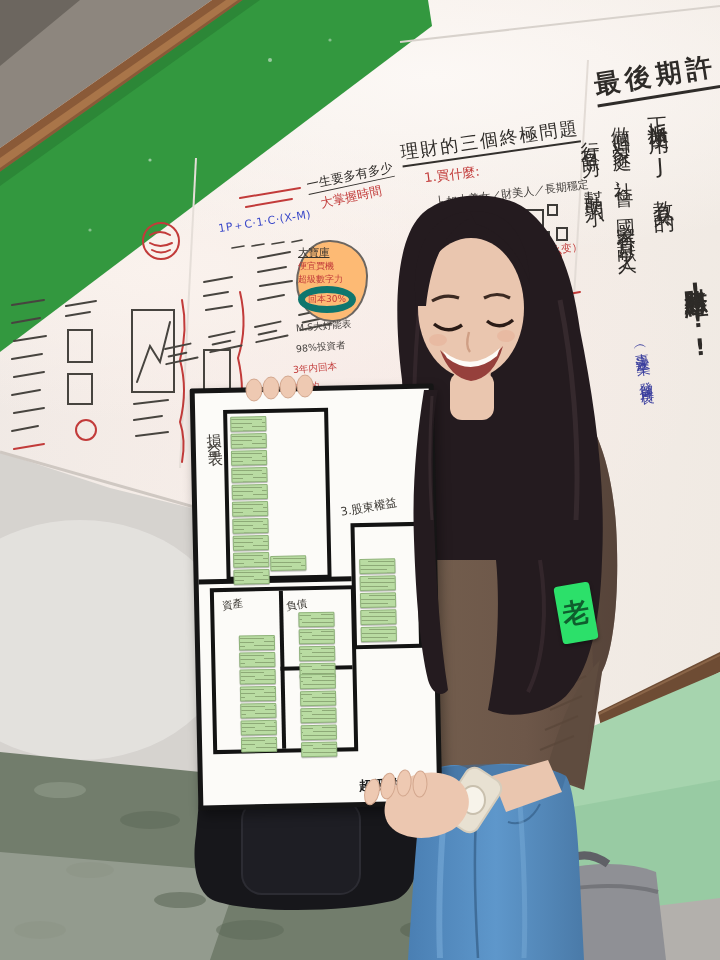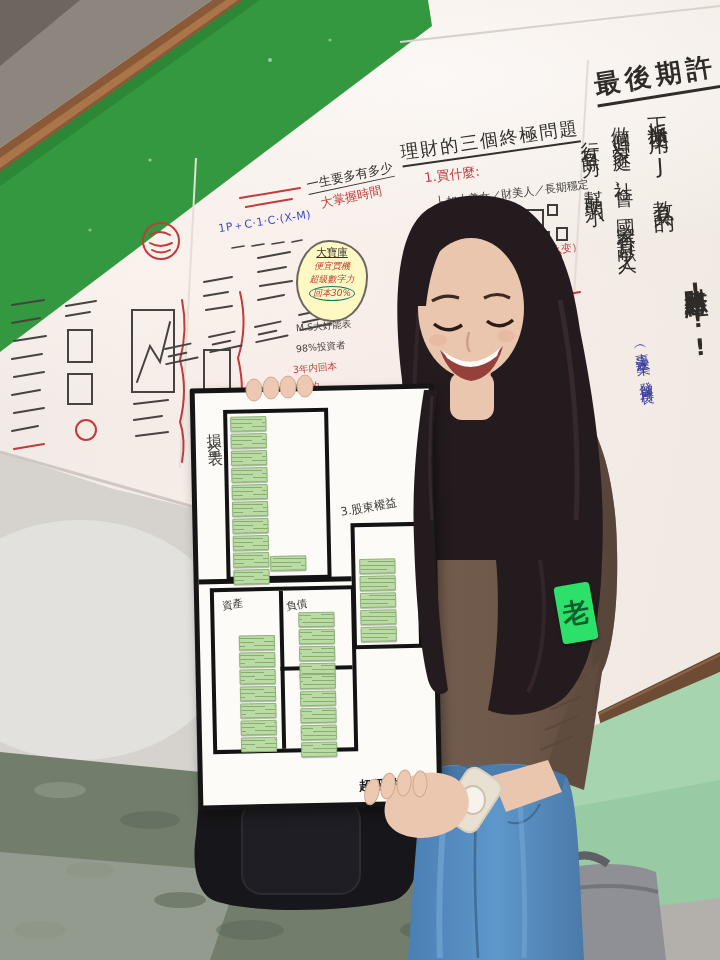--- a/index.html
+++ b/index.html
@@ -60,25 +60,25 @@
   #q1{left:424px;top:166px;font-size:13px;transform:rotate(-7deg);}
   #q1-item1{left:436px;top:186px;font-size:11px;color:#3e3b38;transform:rotate(-7deg);}
   #q1-item2{left:433px;top:209px;font-size:11px;color:#3e3b38;transform:rotate(-7deg);}
   #q1-item3{left:431px;top:232px;font-size:11px;color:#3e3b38;transform:rotate(-7deg);}
   #q2{left:420px;top:262px;font-size:13px;transform:rotate(-7deg);}
   #q2-note{left:492px;top:246px;font-size:10.5px;transform:rotate(-8deg);}
   #life-q{left:306px;top:168px;font-size:12.5px;transform:rotate(-12deg);
     border-bottom:1.5px solid #33302d;}
   #life-a{left:320px;top:189px;font-size:12.5px;transform:rotate(-12deg);}
   #bubble{left:296px;top:240px;width:68px;height:74px;border:2px solid #6b6661;
-    background:#fef9c3;border-radius:48% 55% 50% 52%/55% 45% 58% 50%;
-    text-align:center;padding-top:4px;}
+    background:#fdba74;border-radius:48% 55% 50% 52%/55% 45% 58% 50%;
+    text-align:left;padding-top:4px;}
   #bubble-title{font-size:10.5px;text-decoration:underline;color:#36332f;}
-  .bubble-line{font-size:9px;color:#c23b3a;line-height:1.45;font-style:italic;}
-  #bubble-line3{display:inline-block;border:1px solid #0f766e;border-radius:50%;padding:0 3px;}
+  .bubble-line{font-size:9px;color:#c23b3a;line-height:1.45;}
+  #bubble-line3{display:inline-block;border:7px solid #0f766e;border-radius:50%;padding:0 3px;}
   .ms{font-size:9.5px;transform:rotate(-5deg);}
   #ms1{left:296px;top:320px;color:#474340;}
   #ms2{left:296px;top:341px;color:#474340;}
   #ms3{left:293px;top:362px;color:#c23b3a;}
   #ms4{left:291px;top:381px;color:#c23b3a;}
   #formula{left:218px;top:214px;font-size:11px;color:#3b49c9;transform:rotate(-9deg);letter-spacing:.5px;}
 </style>
 </head>
 <body>
 

